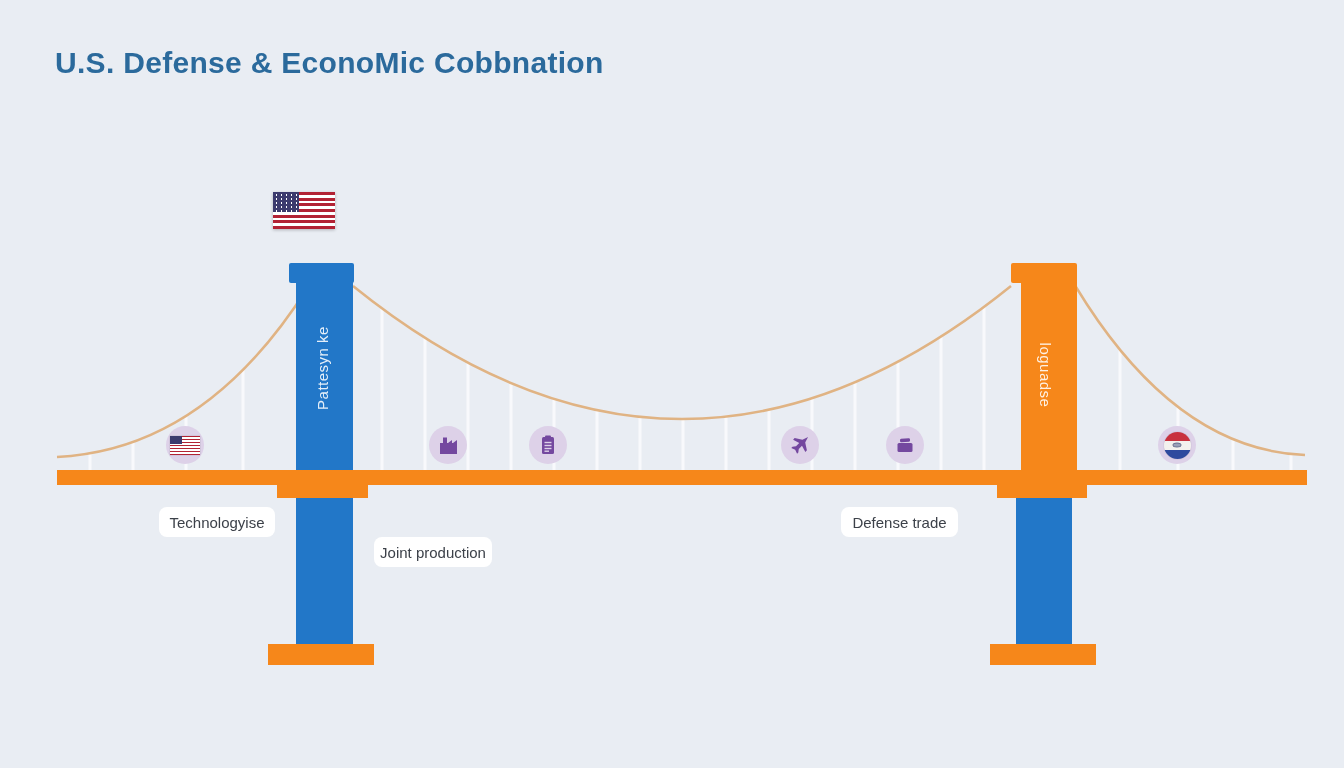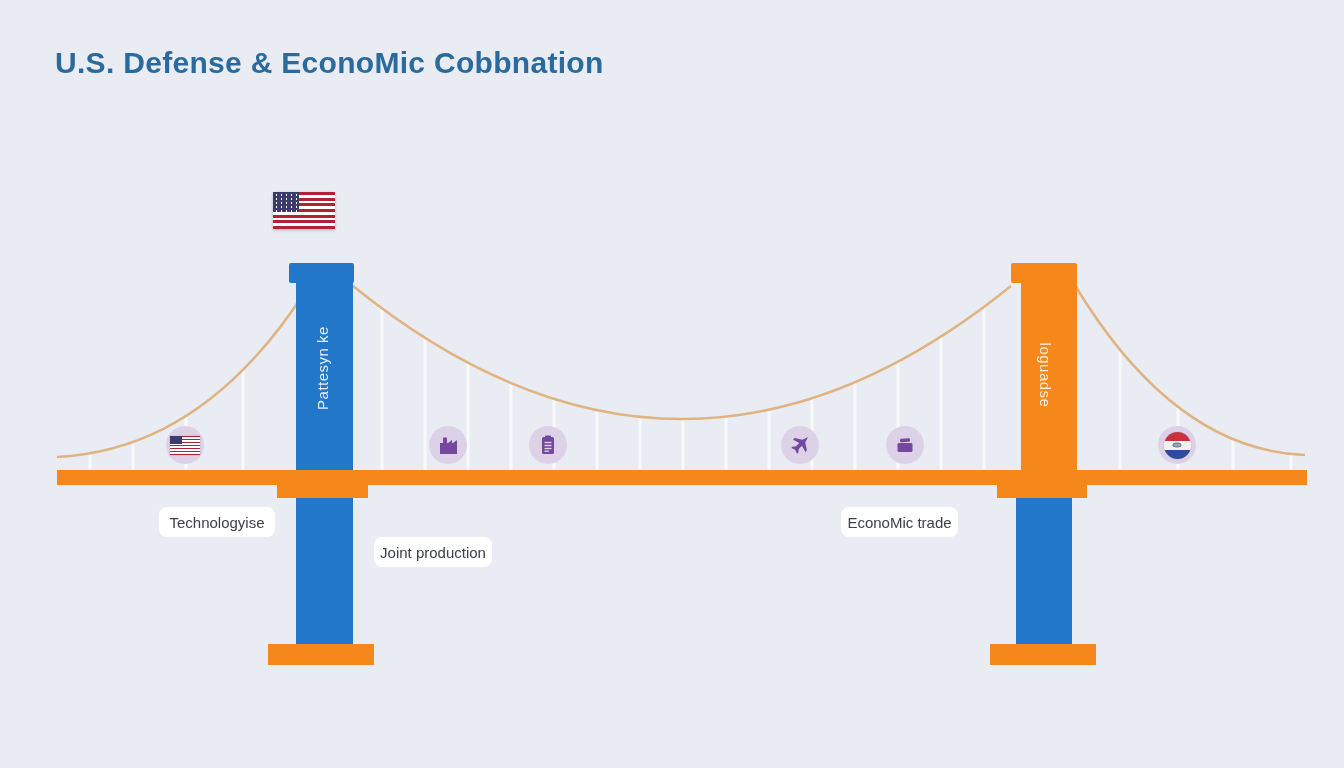--- a/index.html
+++ b/index.html
@@ -225,15 +225,15 @@
   </div>
 
   <div class="badge" style="left:1158px">
     <div class="roundel">
       <div class="emblem"></div>
     </div>
   </div>
 
   <div class="deck-label" id="deck-label-0">Technologyise</div>
   <div class="deck-label" id="deck-label-1">Joint production</div>
-  <div class="deck-label" id="deck-label-2">EconoMic trade</div>
+  <div class="deck-label" id="deck-label-2">Defense trade</div>
 
 </div>
 
 </body></html>

